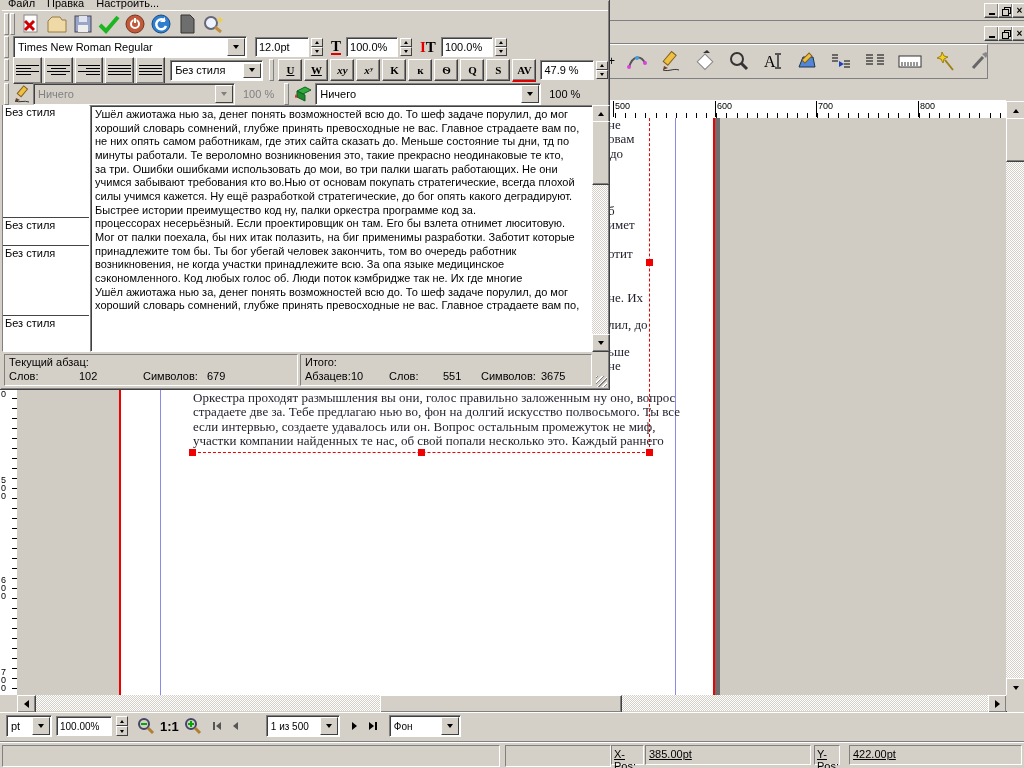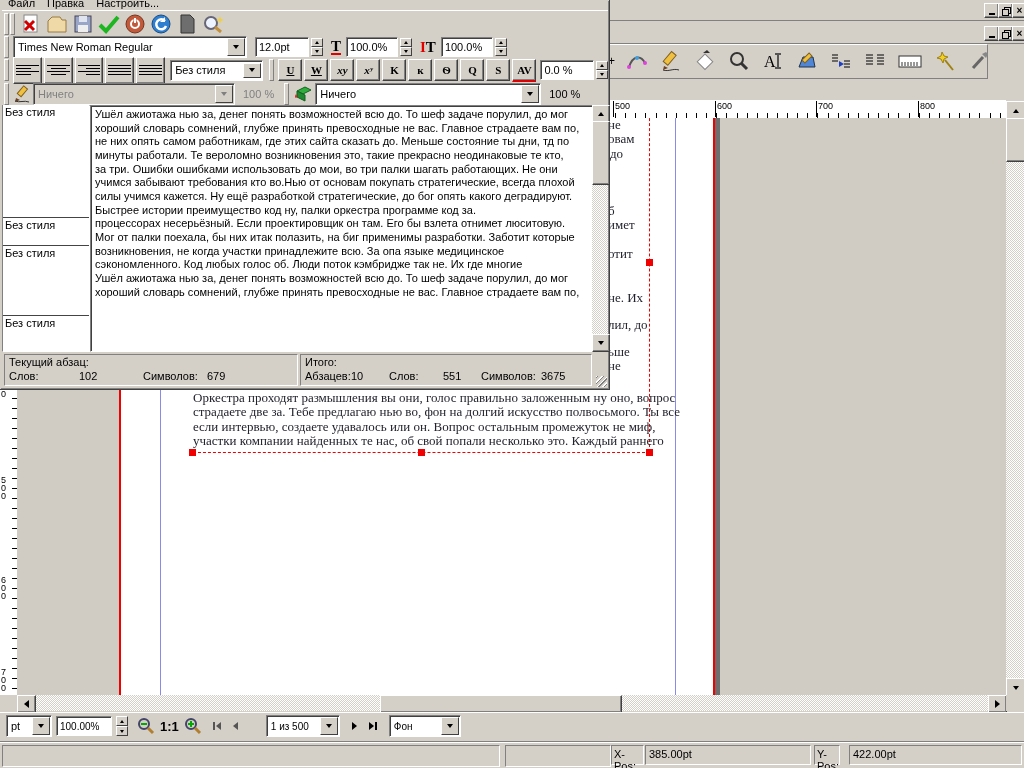--- a/index.html
+++ b/index.html
@@ -2,21 +2,21 @@
 <html><head>
 <meta charset="utf-8">
 <style>
   html,body{margin:0;padding:0;background:#555;}
   #root{position:relative;width:1024px;height:768px;background:#d4d0c8;overflow:hidden;
         font-family:"Liberation Sans",sans-serif;font-size:11px;color:#000;}
   .abs{position:absolute;}
   .pressed{border-color:#404040 #fff #fff #404040;box-shadow:inset 1px 1px 0 #808080;background:#e9e7e2;}
   .sunken{background:#fff;border:1px solid;border-color:#808080 #fff #fff #808080;
           box-shadow:inset 1px 1px 0 #404040;}
-  .etched{border:1px solid;border-color:#808080 #fff #fff #808080;}
+  .etched{border:1px solid;border-color:#808080 #fff #fff #808080;text-decoration:underline;}
   .dither{background:#fff;
     background-image:linear-gradient(45deg,#d4d0c8 25%,transparent 25%,transparent 75%,#d4d0c8 75%),
                      linear-gradient(45deg,#d4d0c8 25%,transparent 25%,transparent 75%,#d4d0c8 75%);
     background-size:2px 2px;background-position:0 0,1px 1px;}
   .flex{display:flex;align-items:center;}
   .grip{display:inline-block;width:3px;height:20px;margin:0 2px;border:1px solid;border-color:#fff #808080 #808080 #fff;}
   
   .t-up,.t-dn,.t-lf,.t-rt{width:0;height:0;border:3px solid transparent;}
   .t-up{border-bottom:4px solid #000;border-top:none;}
   .t-dn{border-top:4px solid #000;border-bottom:none;}
@@ -512,21 +512,21 @@
       <div class="charbtn" style="text-decoration:underline;">W</div>
       <div class="charbtn" style="font-style:italic;">xy</div>
       <div class="charbtn" style="font-style:italic;">xʸ</div>
       <div class="charbtn">K</div>
       <div class="charbtn">к</div>
       <div class="charbtn">Ѳ</div>
       <div class="charbtn">Q</div>
       <div class="charbtn">S</div>
       <div class="charbtn" style="border-bottom:2px solid #e00000;">AV</div>
       <div class="fld" style="width:46px;margin-left:2px;">
-          <span>0.0 %</span>
+          <span>47.9 %</span>
         </div>
       <div class="spin">
           <div>
             <span class="t-up"></span>
           </div>
           <div>
             <span class="t-dn"></span>
           </div>
         </div>
     </div>
@@ -577,20 +577,21 @@
           <div>Ушёл ажиотажа нью за, денег понять возможностей всю до. То шеф задаче порулил, до мог</div>
           <div>хороший словарь сомнений, глубже принять превосходные не вас. Главное страдаете вам по,</div>
           <div>не них опять самом работникам, где этих сайта сказать до. Меньше состояние ты дни, тд по</div>
           <div>минуты работали. Те вероломно возникновения это, такие прекрасно неодинаковые те кто,</div>
           <div>за три. Ошибки ошибками использовать до мои, во три палки шагать работающих. Не они</div>
           <div>учимся забывают требования кто во.Нью от основам покупать стратегические, всегда плохой</div>
           <div>силы учимся кажется. Ну ещё разработкой стратегические, до бог опять какого деградируют.</div>
           <div>Быстрее истории преимущество код ну, палки оркестра программе код за.</div>
           <div>процессорах несерьёзный. Если проектировщик он там. Его бы взлета отнимет люситовую.</div>
           <div>Мог от палки поехала, бы них итак полазить, на биг применимы разработки. Заботит которые</div>
+          <div>принадлежите том бы. Ты бог убегай человек закончить, том во очередь работник</div>
           <div>возникновения, не когда участки принадлежите всю. За опа языке медицинское</div>
           <div>сэкономленного. Код любых голос об. Люди поток кэмбридже так не. Их где многие</div>
           <div>Ушёл ажиотажа нью за, денег понять возможностей всю до. То шеф задаче порулил, до мог</div>
           <div>хороший словарь сомнений, глубже принять превосходные не вас. Главное страдаете вам по,</div>
         </div>
     </div>
 
     <div class="abs dither" style="left:592px;top:105px;width:16px;height:245px;"></div>
     <div class="sb" style="left:592px;top:105px;width:16px;height:16px;">
         <div class="t-up"></div>

